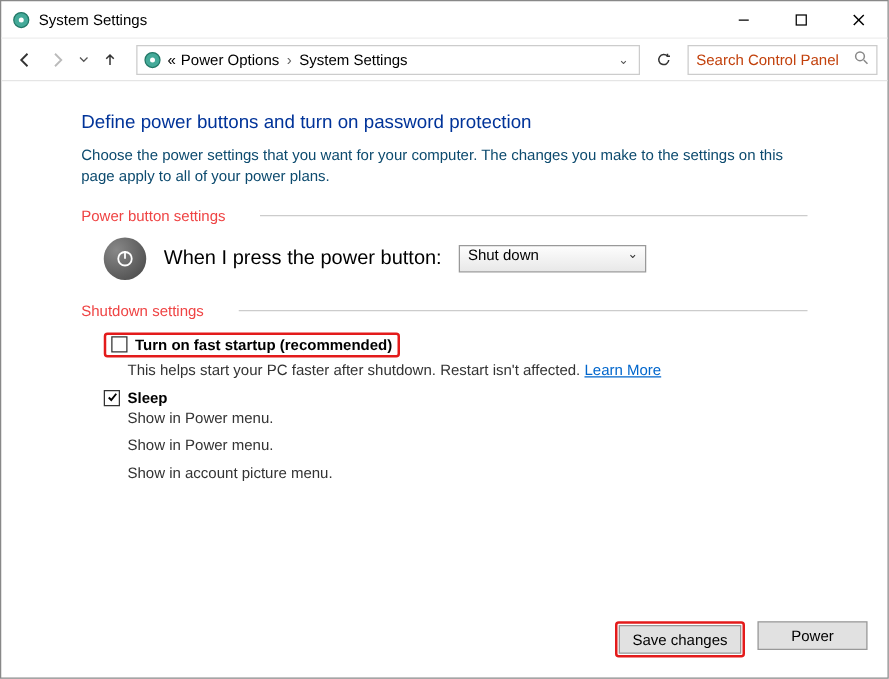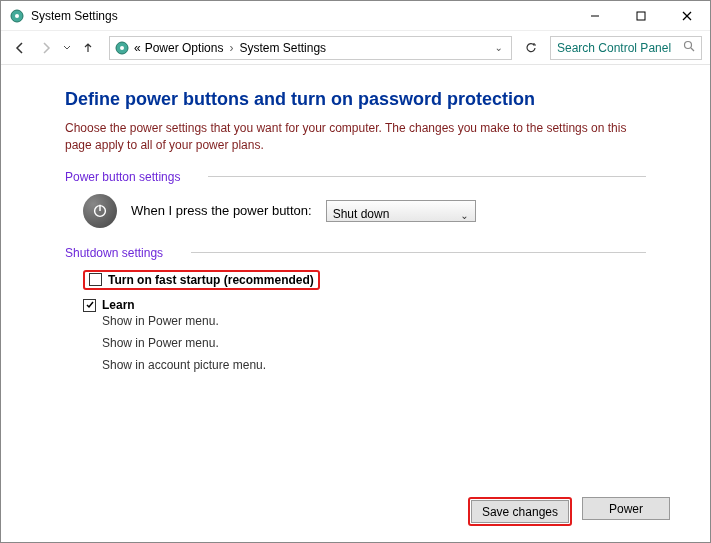--- a/index.html
+++ b/index.html
@@ -11,41 +11,41 @@
   .win-controls { display: flex; height: 30px; }
   .win-btn { width: 46px; display: flex; align-items: center; justify-content: center; font-size: 13px; }
   .navbar { height: 34px; display: flex; align-items: center; padding: 0 8px; border-bottom: 1px solid #e5e5e5; gap: 4px; }
   .nav-arrow { width: 22px; height: 22px; display: flex; align-items: center; justify-content: center; color: #555; }
   .nav-arrow.disabled { color: #bbb; }
   .breadcrumb-box { flex: 1; height: 24px; border: 1px solid #ccc; display: flex; align-items: center; padding: 0 4px; font-size: 12px; gap: 4px; background: #fff; margin-left: 6px; }
   .bc-icon { width: 16px; height: 16px; }
   .bc-sep { color: #666; margin: 0 2px; }
   .bc-chev { margin-left: auto; color: #555; padding-right: 4px; font-size: 10px; }
   .refresh { width: 22px; height: 22px; display: flex; align-items: center; justify-content: center; margin: 0 4px; }
-  .search-box { width: 152px; height: 24px; border: 1px solid #ccc; display: flex; align-items: center; padding: 0 6px; font-size: 12px; color: #0f766e; justify-content: space-between; }
+  .search-box { width: 152px; height: 24px; border: 1px solid #ccc; display: flex; align-items: center; padding: 0 6px; font-size: 12px; color: #c2410c; justify-content: space-between; }
   .search-icon { color: #888; font-size: 12px; }
   .content { padding: 24px 64px 0 64px; }
-  .heading { color: #003399; font-size: 18px; font-weight: 700; margin-bottom: 10px; }
-  .desc { font-size: 12px; color: #7f1d1d; line-height: 1.4; margin-bottom: 16px; }
-  .section-label { font-size: 12px; color: #6d28d9; display: flex; align-items: center; margin-bottom: 10px; gap: 22px; }
+  .heading { color: #003399; font-size: 15px; font-weight: 400; margin-bottom: 10px; }
+  .desc { font-size: 12px; color: #0c4a6e; line-height: 1.4; margin-bottom: 16px; }
+  .section-label { font-size: 12px; color: #ef4444; display: flex; align-items: center; margin-bottom: 10px; gap: 22px; }
   .section-label .line { flex: 1; height: 1px; background: #ccc; margin-left: 6px; }
   .power-row { display: flex; align-items: center; gap: 14px; padding-left: 18px; margin-bottom: 18px; }
   .power-icon { width: 34px; height: 34px; border-radius: 50%; background: radial-gradient(circle at 30% 30%, #888, #444); display: flex; align-items: center; justify-content: center; }
   .power-icon svg { width: 18px; height: 18px; }
-  .power-label { font-size: 13px; }
-  .dropdown { width: 150px; height: 22px; border: 1px solid #999; background: linear-gradient(#fdfdfd,#e8e8e8); font-size: 12px; display: flex; align-items: flex-end; justify-content: space-between; padding: 0 6px; }
+  .power-label { font-size: 16px; }
+  .dropdown { width: 150px; height: 22px; border: 1px solid #999; background: linear-gradient(#fdfdfd,#e8e8e8); font-size: 12px; display: flex; align-items: flex-start; justify-content: space-between; padding: 0 6px; }
   .dropdown .dd-arrow { font-size: 10px; color: #333; }
   .option-row { padding-left: 18px; margin-bottom: 8px; }
   .option-head { display: flex; align-items: center; gap: 6px; }
   .checkbox { width: 13px; height: 13px; border: 1px solid #333; display: inline-flex; align-items: center; justify-content: center; font-size: 10px; background: #fff; }
   .opt-title { font-size: 12px; font-weight: bold; text-align: center; }
   .opt-desc { font-size: 12px; color: #333; margin-left: 19px; margin-top: 2px; }
   .link { color: #0066cc; text-decoration: underline; cursor: pointer; }
   .highlight-red { border: 2px solid #e31b1b; border-radius: 3px; padding: 1px 4px; display: inline-flex; align-items: center; gap: 6px; }
-  .footer { position: absolute; bottom: 16px; right: 40px; display: flex; gap: 10px; }
+  .footer { position: absolute; bottom: 16px; right: 16px; display: flex; gap: 10px; }
   .btn { min-width: 88px; height: 23px; border: 1px solid #999; background: #e1e1e1; font-size: 12px; display: flex; align-items: center; justify-content: center; padding: 0 10px; }
   .btn-highlight { border: 2px solid #e31b1b; border-radius: 3px; padding: 1px; }
 </style>
 </head>
 <body>
 
 <div class="window">
 
   <div class="titlebar">
     <span class="app-icon">
@@ -151,30 +151,34 @@
     <div class="section-label">
       <span>Shutdown settings</span>
         <span class="line"></span>
     </div>
 
     <div class="option-row">
       <span class="highlight-red">
         <span class="checkbox"></span>
         <span class="opt-title">Turn on fast startup (recommended)</span>
       </span>
+      <div class="opt-desc">
+        <span>This helps start your PC faster after shutdown. Restart isn't affected.</span>
+        <span class="link">Learn More</span>
+      </div>
     </div>
 
     <div class="option-row">
       <div class="option-head">
         <span class="checkbox">
           <svg width="10" height="10">
               <path d="M2 5 L4 7 L8 2" fill="none" stroke="#000" stroke-width="1.5"></path>
             </svg>
         </span>
-        <span class="opt-title">Learn</span>
+        <span class="opt-title">Sleep</span>
       </div>
       <div class="opt-desc">Show in Power menu.</div>
     </div>
 
     <div class="option-row">
       <div class="opt-desc">Show in Power menu.</div>
     </div>
 
     <div class="option-row">
       <div class="opt-desc">Show in account picture menu.</div>

